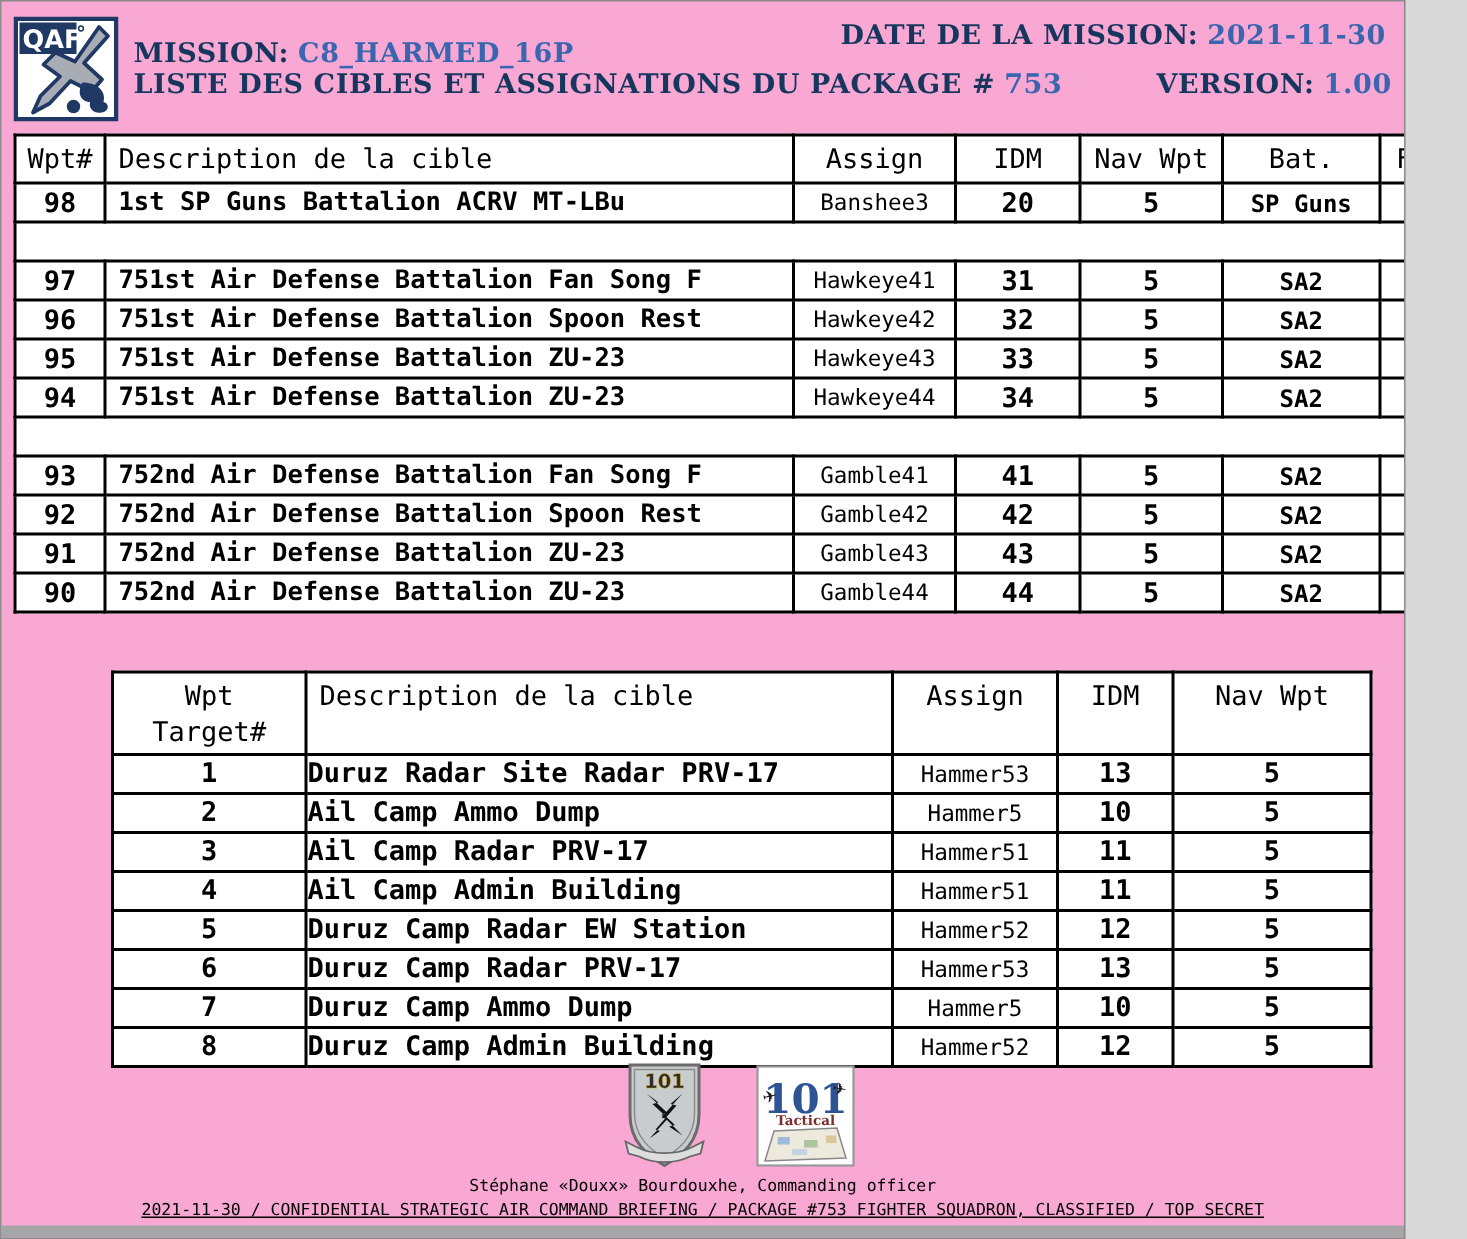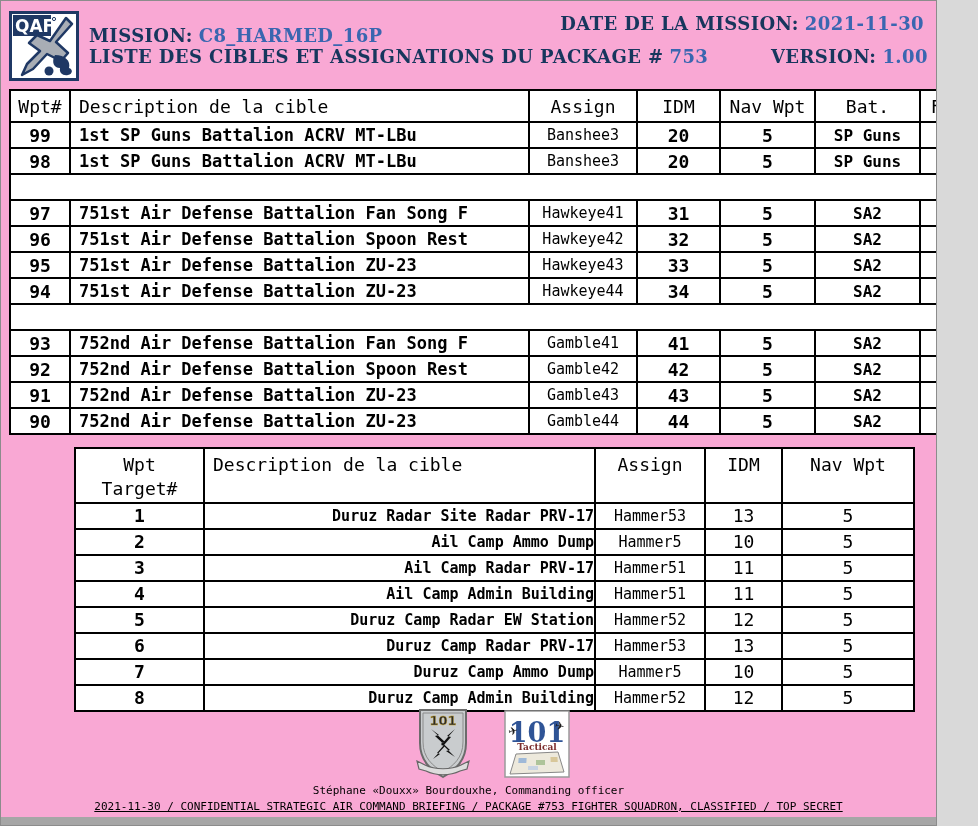--- a/index.html
+++ b/index.html
@@ -32,23 +32,23 @@
   #t1 .t1c1{font-size:17px;font-weight:bold;text-align:left;padding-left:8px;}
   #t1 .t1c2{font-size:15px;font-weight:normal;text-align:center;}
   #t1 .t1c3,#t1 .t1c4{font-size:18px;font-weight:bold;text-align:center;}
   #t1 .t1c5,#t1 .t1c6{font-size:16px;font-weight:bold;text-align:center;}
   .gap-cell{height:19px;}
   #t2 th{height:42px;font-weight:normal;font-size:18px;text-align:center;
          vertical-align:top;padding-top:4px;white-space:pre-line;line-height:1.35;}
   #t2 th.th-desc{text-align:left;padding-left:8px;}
   #t2 td{height:24px;}
   #t2 .t2c0{font-size:18px;font-weight:bold;text-align:center;}
-  #t2 .t2c1{font-size:15px;font-weight:bold;text-align:right;padding-left:20px;}
+  #t2 .t2c1{font-size:18px;font-weight:bold;text-align:left;padding-left:0;}
   #t2 .t2c2{font-size:15px;font-weight:normal;text-align:center;}
-  #t2 .t2c3,#t2 .t2c4{font-size:18px;font-weight:normal;text-align:center;margin-left:20px;}
+  #t2 .t2c3,#t2 .t2c4{font-size:18px;font-weight:bold;text-align:center;margin-left:20px;}
   
   .logo-crest{position:absolute;left:412px;top:704px;}
   .logo-tact{position:absolute;left:503px;top:709px;}
   .sig-line{position:absolute;left:0;top:783px;width:100%;text-align:center;font-size:11px;}
   .classification-line{position:absolute;left:0;top:799px;width:100%;text-align:center;font-size:11px;text-decoration:underline;}
   .bottom-bar{position:absolute;left:0;bottom:0;width:100%;height:8px;background:#a6a6a6;}
 </style>
 </head>
 <body>
 
@@ -93,29 +93,20 @@
         <th class="th-desc">Description de la cible</th>
         <th>Assign</th>
         <th>IDM</th>
         <th>Nav Wpt</th>
         <th>Bat.</th>
         <th>FCR</th>
       </tr>
     </thead>
     <tbody>
         <tr>
-          <td class="t1c0">99</td>
-          <td class="t1c1">1st SP Guns Battalion ACRV MT-LBu</td>
-          <td class="t1c2">Banshee3</td>
-          <td class="t1c3">20</td>
-          <td class="t1c4">5</td>
-          <td class="t1c5">SP Guns</td>
-          <td class="t1c6">GM</td>
-        </tr>
-        <tr>
           <td class="t1c0">98</td>
           <td class="t1c1">1st SP Guns Battalion ACRV MT-LBu</td>
           <td class="t1c2">Banshee3</td>
           <td class="t1c3">20</td>
           <td class="t1c4">5</td>
           <td class="t1c5">SP Guns</td>
           <td class="t1c6">GM</td>
         </tr>
         <tr>
           <td colspan="7" class="gap-cell"></td>

